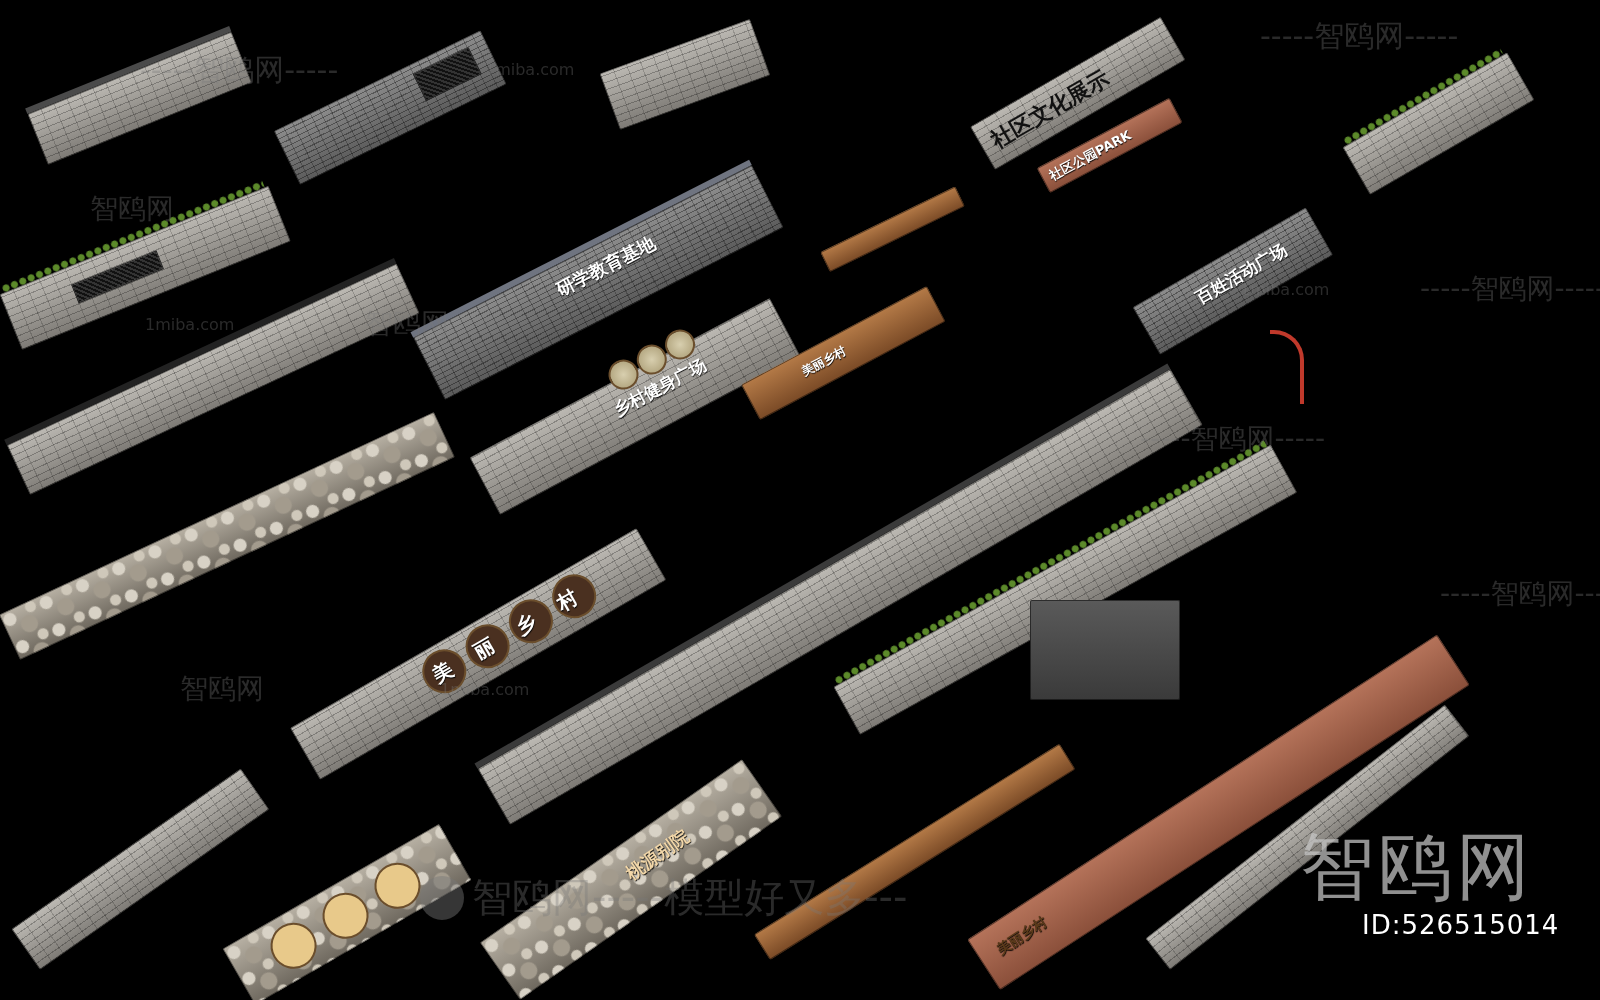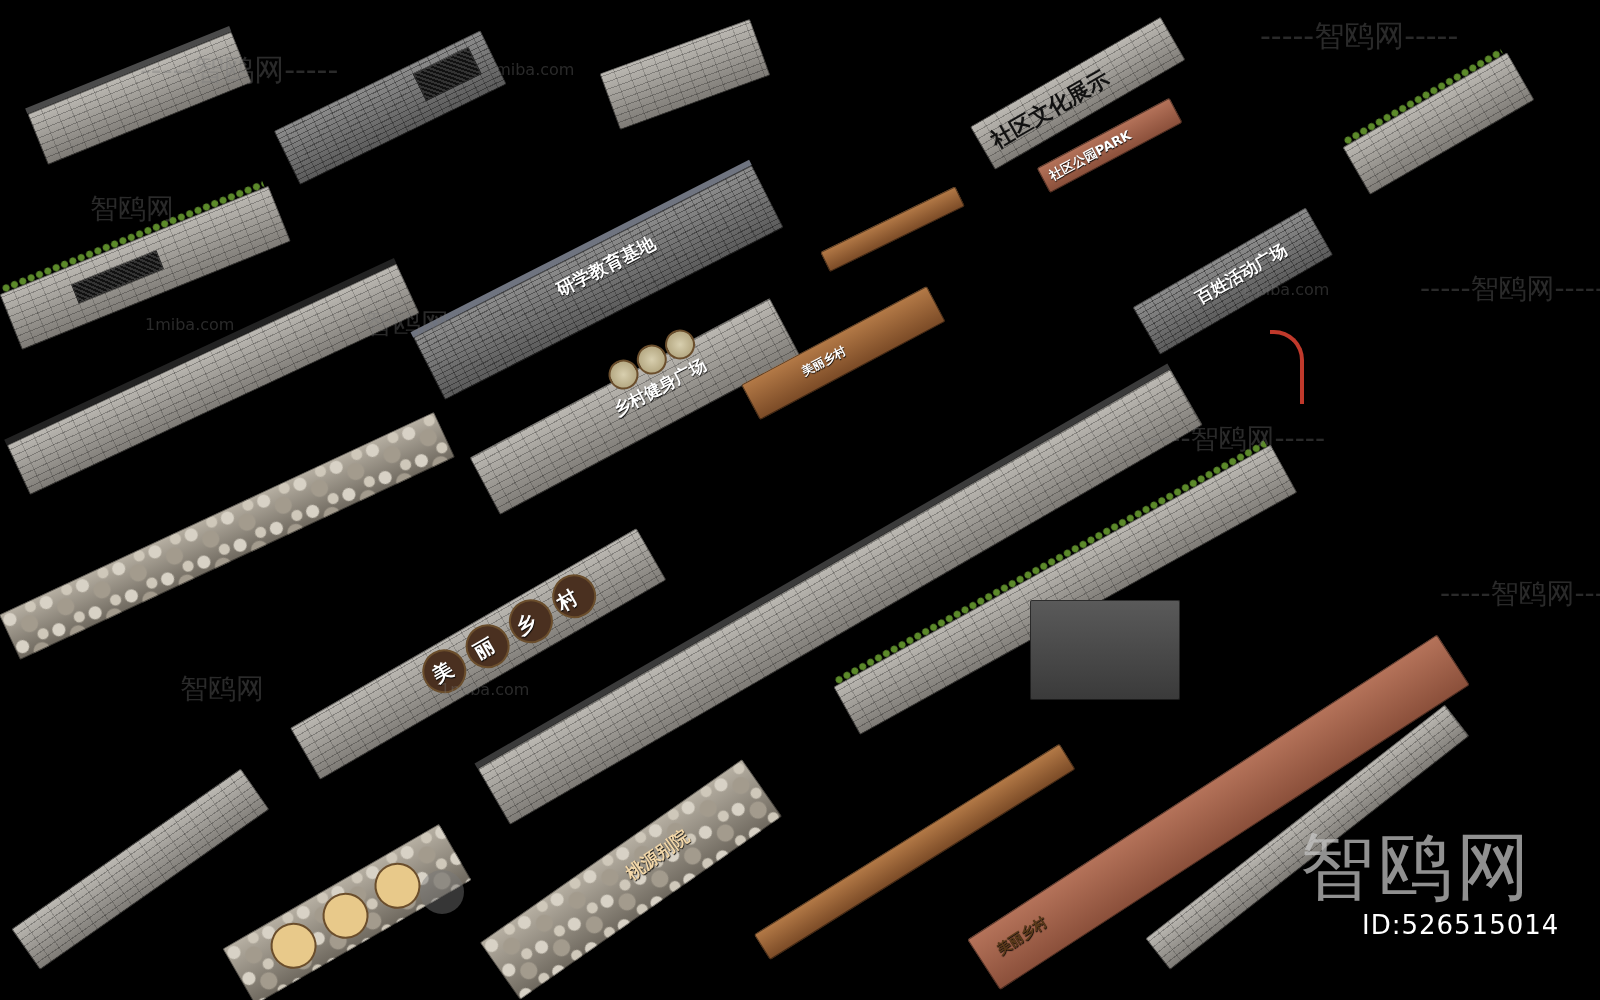--- a/index.html
+++ b/index.html
@@ -118,16 +118,17 @@
   <div class="wm" style="left:145px;top:315px;font-size:16px;">1miba.com</div>
   <div class="wm" style="left:365px;top:305px;font-size:28px;">智鸥网</div>
   <div class="wm" style="left:1240px;top:280px;font-size:16px;">1miba.com</div>
   <div class="wm" style="left:1420px;top:270px;font-size:28px;">-----智鸥网-----</div>
   <div class="wm" style="left:1140px;top:420px;font-size:28px;">-----智鸥网-----</div>
   <div class="wm" style="left:440px;top:680px;font-size:16px;">1miba.com</div>
   <div class="wm" style="left:180px;top:670px;font-size:28px;">智鸥网</div>
   <div class="wm" style="left:1440px;top:575px;font-size:28px;">-----智鸥网-----</div>
   <div class="wm" style="left:420px;top:870px;font-size:40px;display:flex;align-items:center;gap:8px;">
     <span style="display:inline-block;width:44px;height:44px;border-radius:50%;background:rgba(120,120,120,.45);"></span>
+    <span>智鸥网-----模型好又多---</span>
   </div>
   <div class="wm wm-big" style="left:1300px;top:818px;">智鸥网</div>
   <div class="id" style="left:1362px;top:910px;">ID:526515014</div>
 </div>
 
 </body></html>

